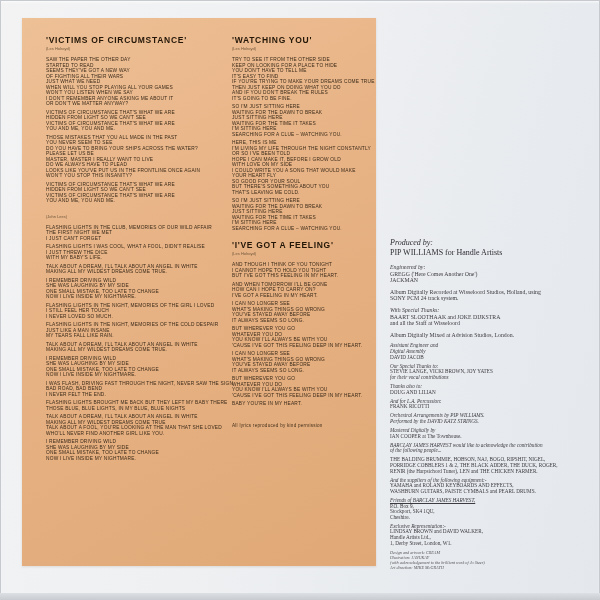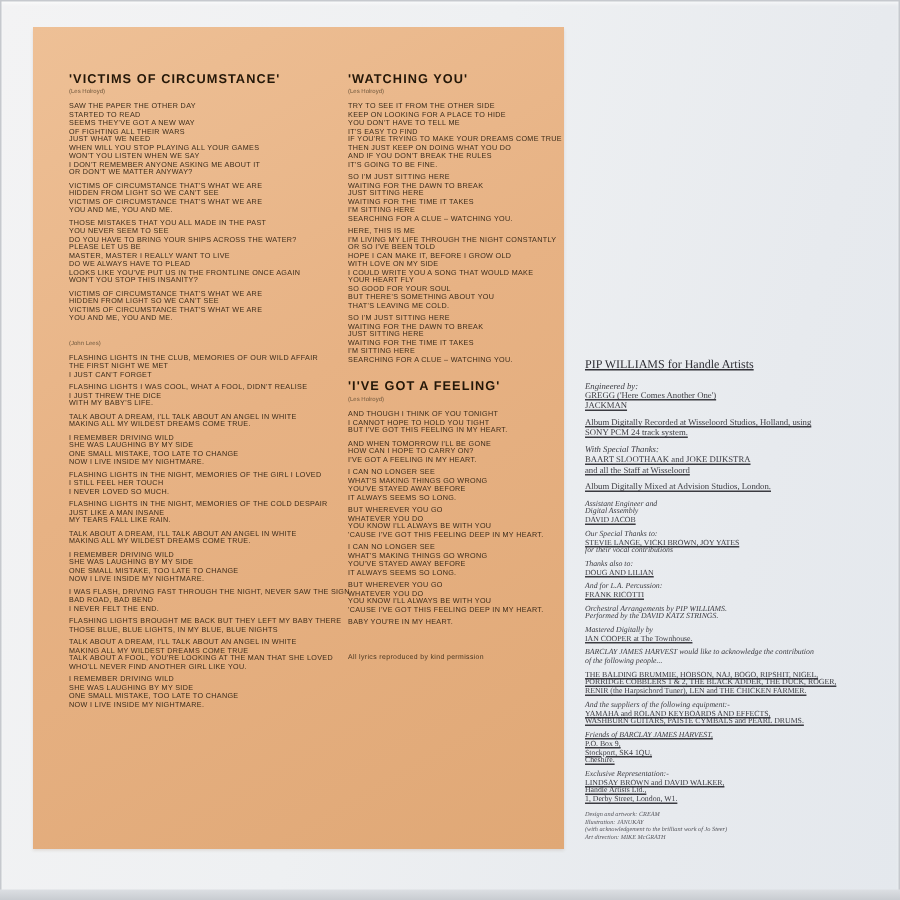--- a/index.html
+++ b/index.html
@@ -16,21 +16,21 @@
   .sleeve-bottom-edge{
     position:absolute;left:0;right:0;bottom:0;height:7px;
     background:linear-gradient(#dcdfe3,#c8ccd1);
   }
   
   .panel{
     position:absolute;left:22px;top:18px;width:354px;height:548px;
     background:linear-gradient(150deg,#eec096 0%,#e7b284 45%,#e0a876 100%);
     box-shadow:0 1px 2px rgba(120,90,60,.15);
   }
-  .lyr-col{position:absolute;top:16px;padding-top:14px;color:#372718;}
+  .lyr-col{position:absolute;top:4px;padding-top:14px;color:#372718;}
   .lyr-col-0{left:24px;width:182px;}
   .lyr-col-1{left:210px;width:142px;}
   .song + .song{margin-top:10px;}
   .song-title{
     font-weight:bold;font-size:8.5px;line-height:9px;letter-spacing:.7px;
     color:#241708;white-space:nowrap;margin:0;
   }
   .song-writer{font-size:4px;line-height:5px;color:#70583d;margin:1px 0 6px;}
   .stanza{margin-bottom:3px;}
   .lyric-line{
@@ -49,21 +49,21 @@
   .c-line{white-space:nowrap;}
   .sz-lg{margin-bottom:7px;}
   .sz-lg .c-line{font-size:8px;line-height:9.5px;color:#2e2e34;}
   .sz-md .c-line{font-size:5.8px;line-height:6.6px;}
   .sz-sm{margin-bottom:3.5px;}
   .sz-sm .c-line{font-size:5.2px;line-height:5.6px;}
   .sz-xs{margin-bottom:0;}
   .sz-xs .c-line{font-size:4.2px;line-height:5px;color:#55555b;}
   .st-label{font-style:italic;}
   .st-underline{font-style:italic;text-decoration:underline;}
-  .st-name{font-style:normal;text-decoration:underline;}
+  .st-name{font-style:normal;}
 </style>
 </head>
 <body>
 
 <div class="sleeve">
   <div class="panel">
     <div class="lyr-col lyr-col-0">
         <section class="song">
           <h2 class="song-title">'VICTIMS OF CIRCUMSTANCE'</h2>
           <div class="song-writer">(Les Holroyd)</div>
@@ -249,20 +249,21 @@
           </div>
           <div class="stanza">
             <div class="lyric-line">BABY YOU'RE IN MY HEART.</div>
           </div>
         </section>
         <div class="footnote">All lyrics reproduced by kind permission</div>
       </div>
   </div>
   <div class="credits">
       <div class="credit-block sz-lg">
+        <div class="c-line st-label">Produced by:</div>
         <div class="c-line st-name">PIP WILLIAMS for Handle Artists</div>
       </div>
       <div class="credit-block sz-md">
         <div class="c-line st-label">Engineered by:</div>
         <div class="c-line st-name">GREGG ('Here Comes Another One')</div>
         <div class="c-line st-name">JACKMAN</div>
       </div>
       <div class="credit-block sz-md">
         <div class="c-line st-name">Album Digitally Recorded at Wisseloord Studios, Holland, using</div>
         <div class="c-line st-name">SONY PCM 24 track system.</div>

